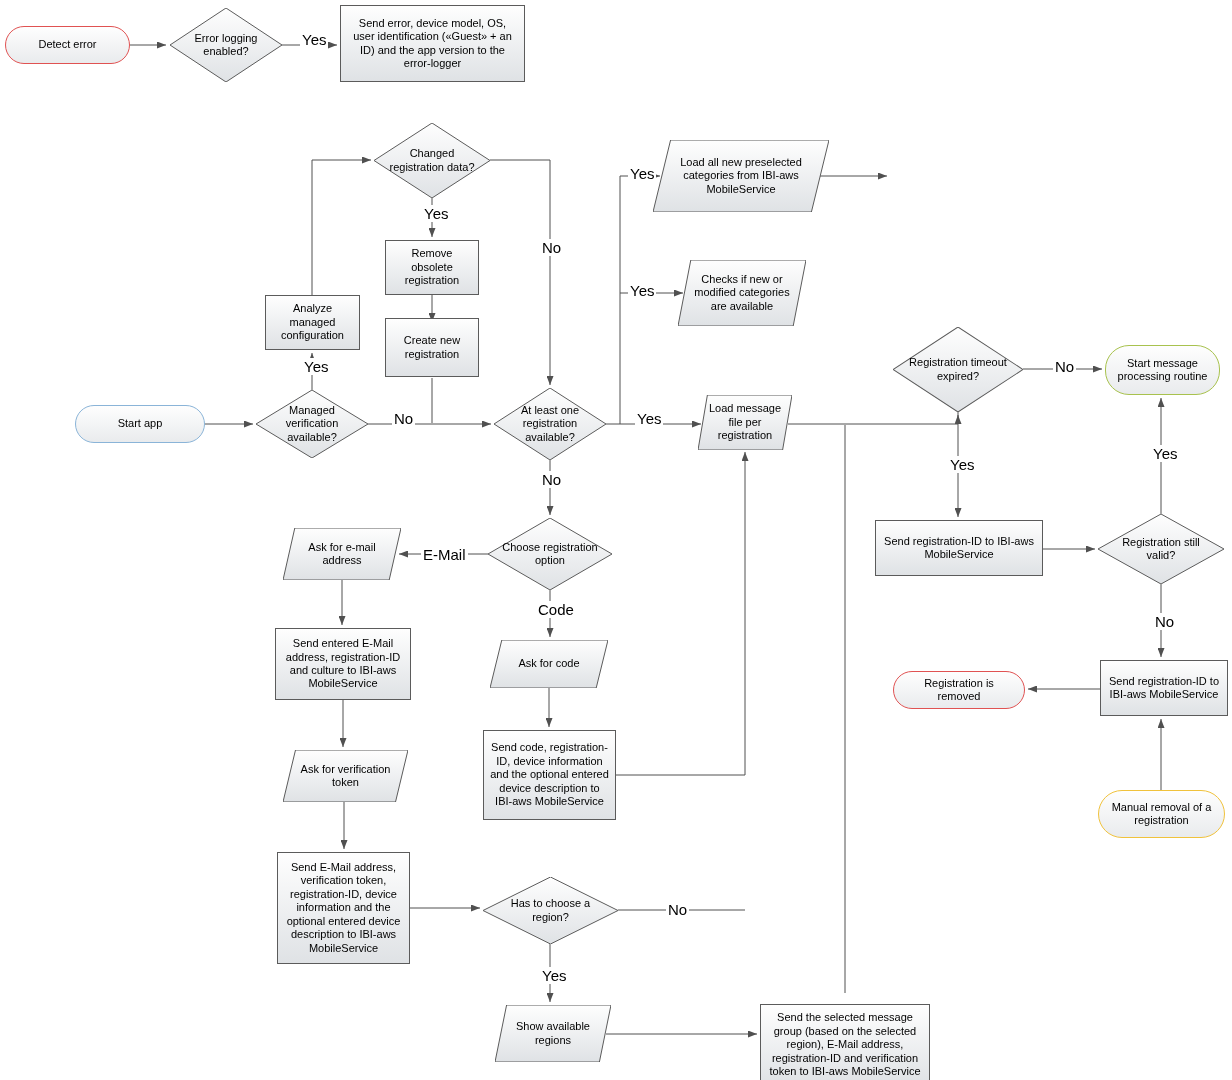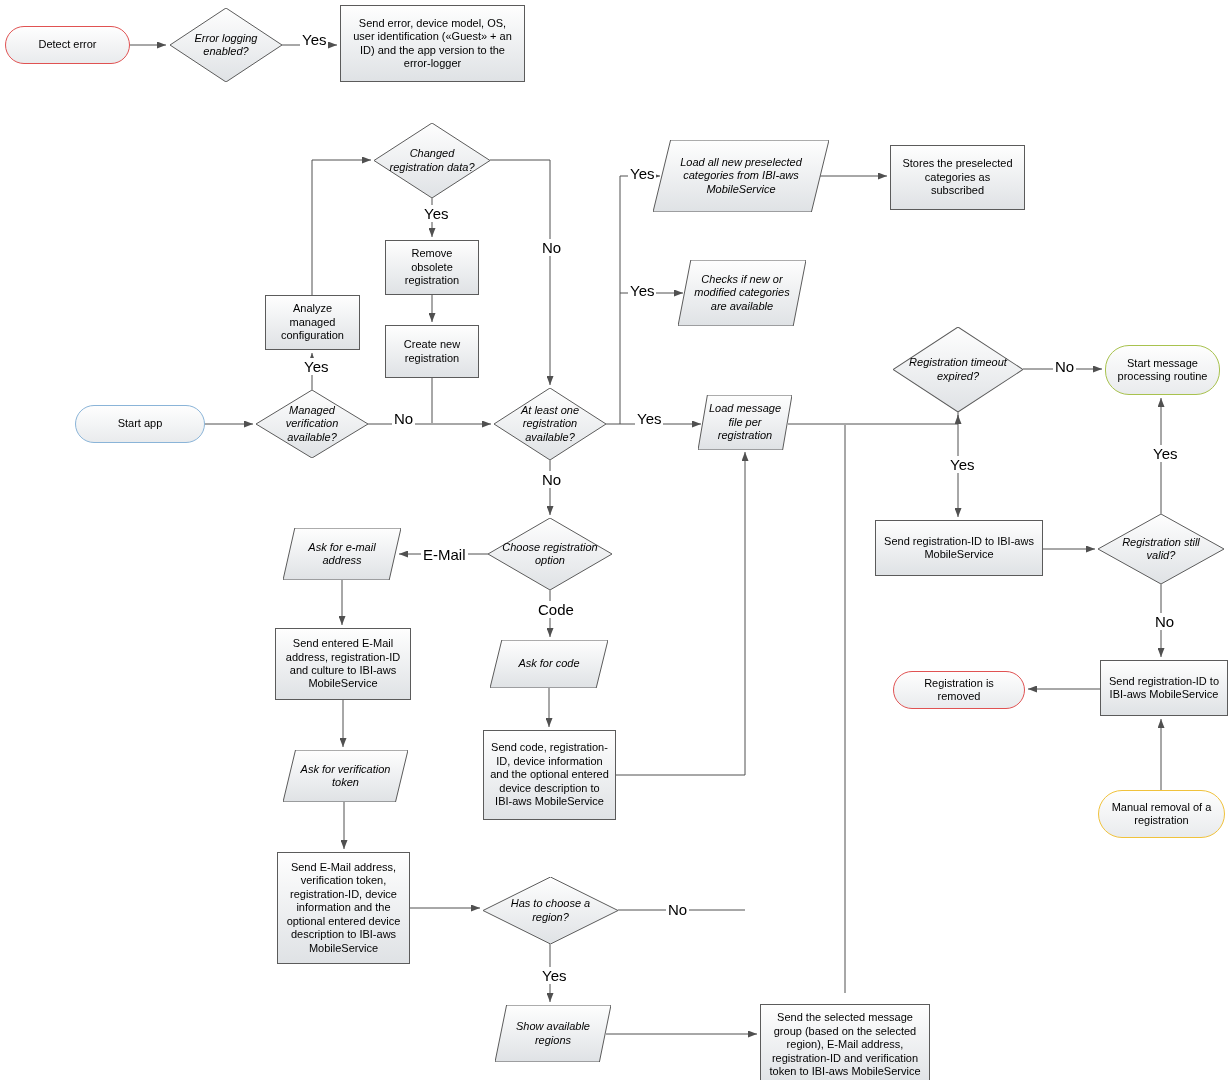--- a/index.html
+++ b/index.html
@@ -5,21 +5,21 @@
   * { margin:0; padding:0; box-sizing:border-box; }
   html,body { background:#ffffff; }
   body { font-family:"Liberation Sans", sans-serif; }
   .canvas { position:relative; width:1232px; height:1080px; background:#fff; overflow:hidden; }
   .edges { position:absolute; left:0; top:0; z-index:1; }
   .edge { fill:none; stroke:#505050; stroke-width:1; }
   .node { position:absolute; z-index:2; display:flex; align-items:center; justify-content:center;
           text-align:center; font-size:11px; line-height:1.22; color:#000; }
   .rect { background:linear-gradient(#fefefe,#dfe2e5); border:1px solid #5b5b5b; padding:3px 6px; }
   .term { background:linear-gradient(#fefefe,#e9ebed); border:1.6px solid #888; border-radius:20px; padding:10px 10px; }
-  .poly { background:transparent;font-style:italic; }
+  .poly { background:transparent; }
   .poly .shape { position:absolute; left:0; top:0; width:100%; height:100%; }
   .fillshape { fill:url(#shapeGrad); stroke:#5b5b5b; stroke-width:1; vector-effect:non-scaling-stroke; }
   .poly .lbl { position:relative; z-index:1; }
   .diamond .lbl { width:78%; }
   .para .lbl { width:80%; }
   .edge-label { position:absolute; z-index:3; font-size:15px; color:#000; background:#fff; padding:0 2px; }
 </style>
 </head>
 <body>
 
@@ -90,25 +90,22 @@
 
   <div class="node rect" style="left:340px;top:5px;width:185px;height:77px">
       <span class="lbl">Send error, device model, OS, user identification («Guest» + an ID) and the app version to the error-logger</span>
     </div>
   <div class="node rect" style="left:265px;top:295px;width:95px;height:55px">
       <span class="lbl">Analyze managed configuration</span>
     </div>
   <div class="node rect" style="left:385px;top:240px;width:94px;height:55px">
       <span class="lbl">Remove obsolete registration</span>
     </div>
-  <div class="node rect" style="left:385px;top:325px;width:94px;height:53px">
+  <div class="node rect" style="left:385px;top:318px;width:94px;height:59px">
       <span class="lbl">Create new registration</span>
-    </div>
-  <div class="node rect" style="left:890px;top:145px;width:135px;height:65px">
-      <span class="lbl">Stores the preselected categories as subscribed</span>
     </div>
   <div class="node rect" style="left:875px;top:520px;width:168px;height:56px">
       <span class="lbl">Send registration-ID to IBI-aws MobileService</span>
     </div>
   <div class="node rect" style="left:1100px;top:660px;width:128px;height:56px">
       <span class="lbl">Send registration-ID to IBI-aws MobileService</span>
     </div>
   <div class="node rect" style="left:275px;top:628px;width:136px;height:72px">
       <span class="lbl">Send entered E-Mail address, registration-ID and culture to IBI-aws MobileService</span>
     </div>

